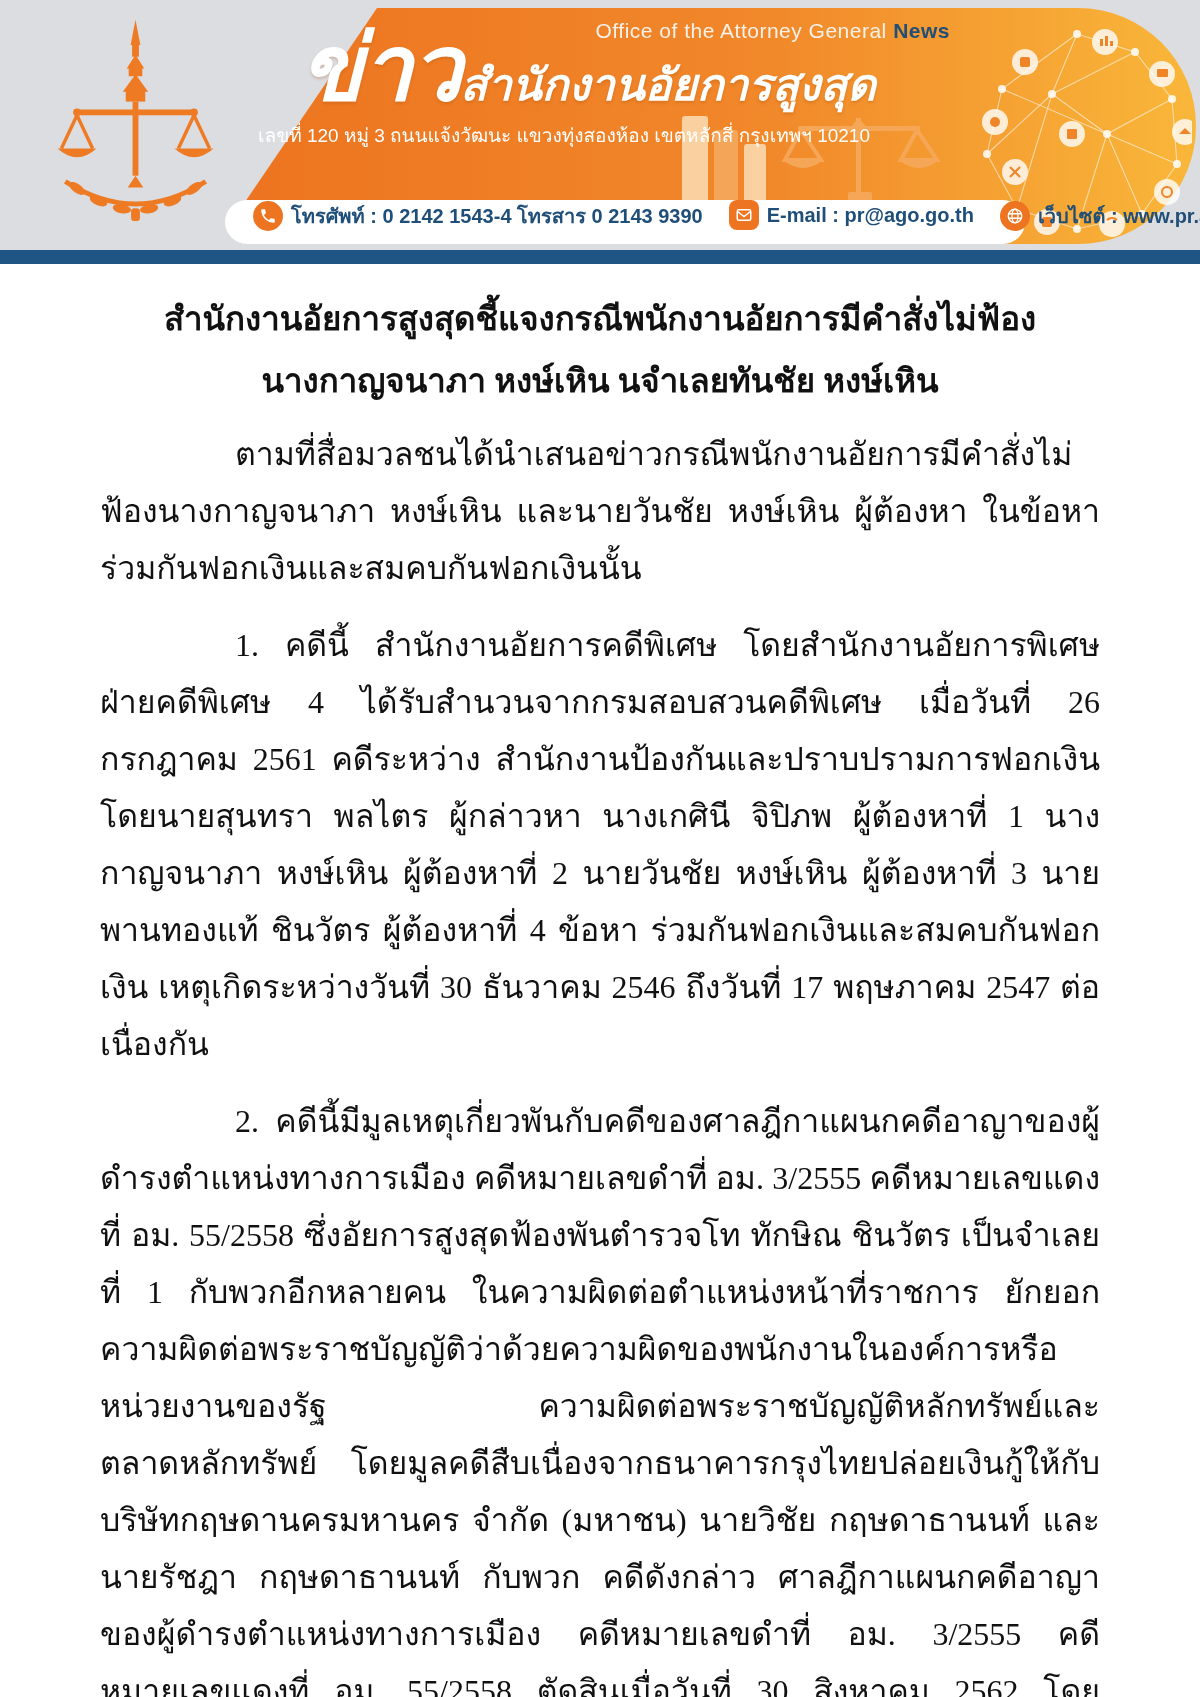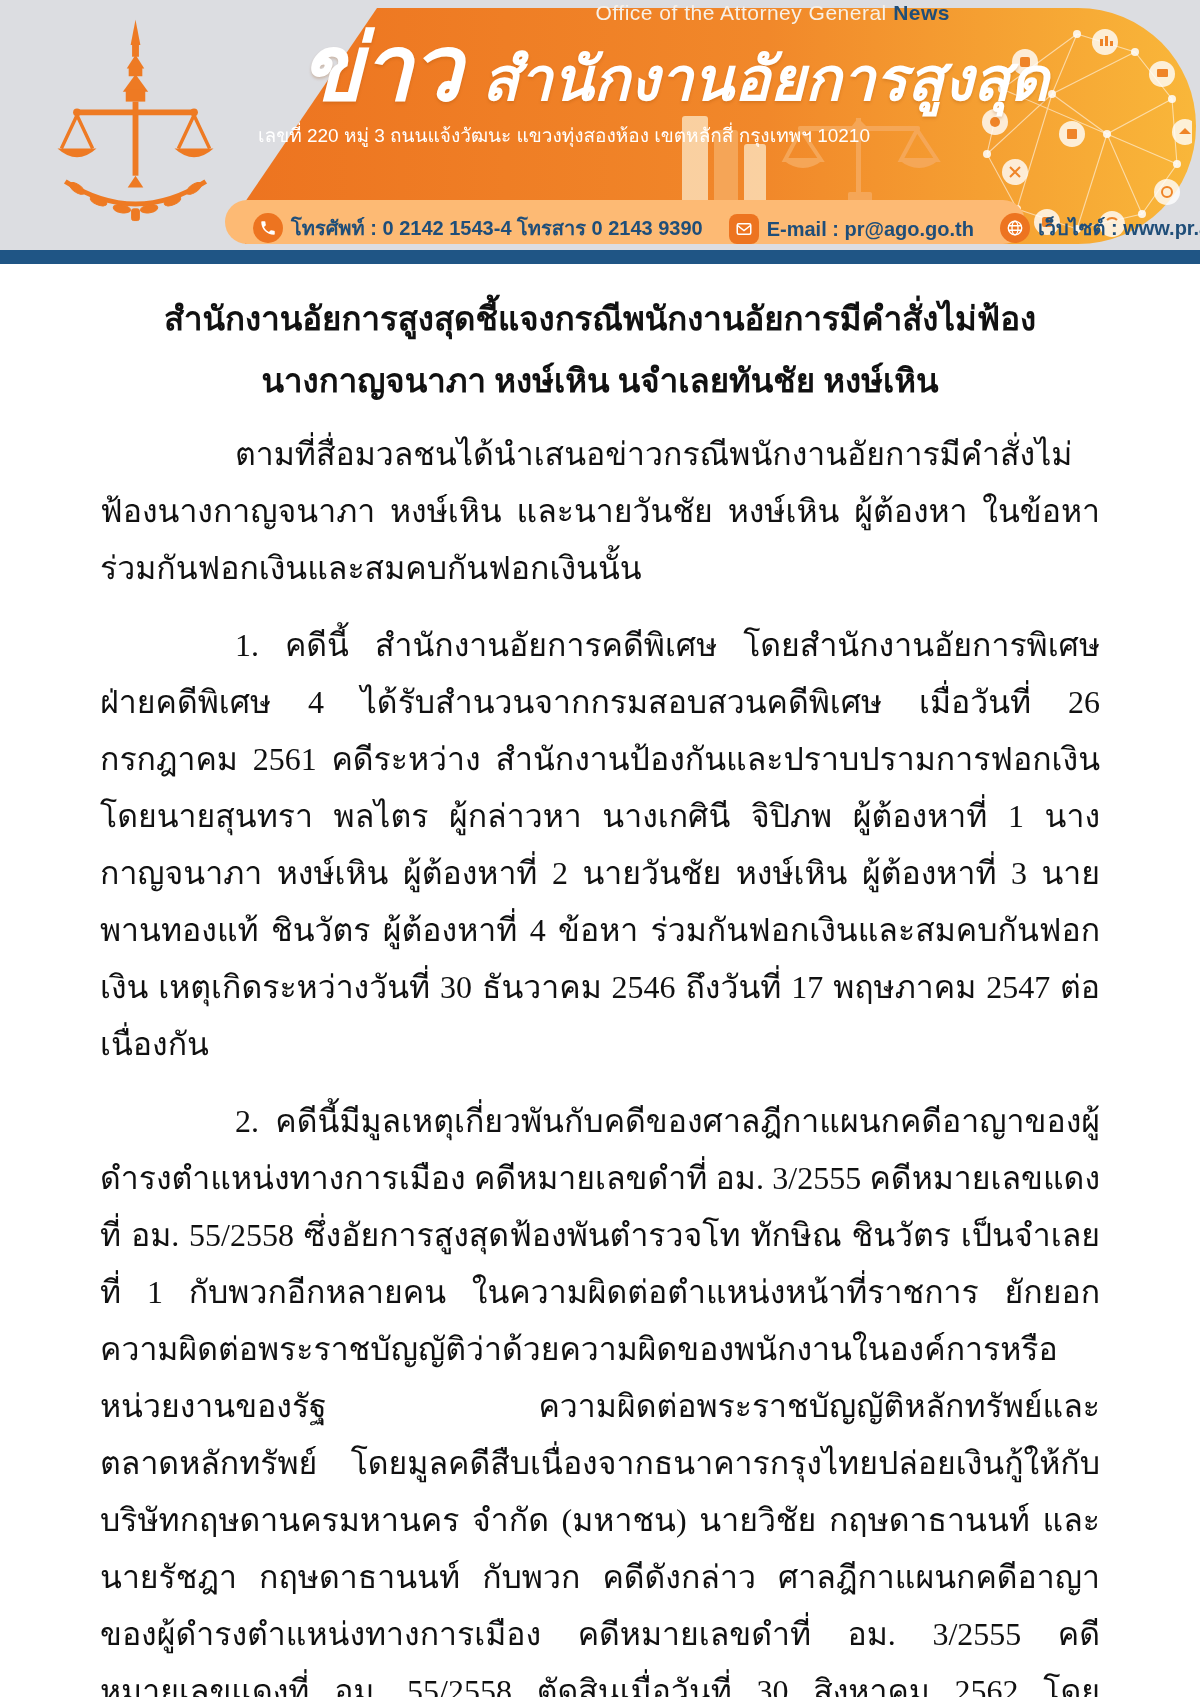--- a/index.html
+++ b/index.html
@@ -7,30 +7,30 @@
         font-family:"Liberation Sans",sans-serif;}
 
   
   .header{position:relative;width:1200px;height:250px;background:#dcdde1;}
   .banner{position:absolute;left:245px;top:8px;right:4px;bottom:6px;
           background:linear-gradient(90deg,#ed7420 0%,#f1882a 55%,#f9b73a 100%);
           border-radius:0 120px 120px 0;}
   .banner-slant{position:absolute;left:245px;top:8px;width:132px;height:194px;
           background:#dcdde1;clip-path:polygon(0 0,100% 0,0 100%);}
   .contact-strip{position:absolute;left:225px;bottom:6px;width:800px;height:44px;
-          background:#fdba74;border-radius:22px;display:flex;align-items:flex-end;
+          background:#ffffff;border-radius:22px;display:flex;align-items:flex-start;
           padding-left:28px;gap:26px;box-sizing:border-box;}
-  .tagline{position:absolute;top:1px;right:250px;font-size:21px;color:#f7f1e8;
+  .tagline{position:absolute;top:19px;right:250px;font-size:21px;color:#f7f1e8;
           letter-spacing:.5px;}
   .tagline b{color:#1f4e79;font-weight:700;}
   .banner-title{position:absolute;left:300px;top:22px;display:flex;align-items:baseline;
           color:#ffffff;font-style:italic;font-weight:700;white-space:nowrap;
           text-shadow:0 2px 3px rgba(150,70,0,.25);}
   .banner-title .big{font-size:92px;line-height:92px;letter-spacing:-2px;}
-  .banner-title .rest{font-size:60px;line-height:60px;margin-left:22px;}
+  .banner-title .rest{font-size:44px;line-height:60px;margin-left:0;}
   .address{position:absolute;left:258px;top:122px;color:#ffffff;font-size:19px;
           line-height:28px;font-weight:400;}
   .contact-item{display:flex;align-items:center;gap:8px;color:#1f4e79;
           font-size:20px;font-weight:700;white-space:nowrap;}
   .cicon{width:30px;height:30px;background:#ed7420;display:flex;align-items:center;
           justify-content:center;flex:0 0 auto;}
   .cicon.round{border-radius:50%;}
   .cicon.rounded{border-radius:8px;}
   .cicon svg{width:18px;height:18px;}
   .divider{width:1200px;height:14px;background:#1f5585;}
@@ -156,21 +156,21 @@
       <span>Office of the Attorney General</span>
       <b>News</b>
     </div>
 
     <div class="banner-title">
       <span class="big">ข่าว</span>
       <span class="rest">สำนักงานอัยการสูงสุด</span>
     </div>
 
     <div class="address">
-      <div>เลขที่ 220 หมู่ 3 ถนนแจ้งวัฒนะ แขวงทุ่งสองห้อง เขตหลักสี่ กรุงเทพฯ 10210</div>
+      <div>เลขที่ 120 หมู่ 3 ถนนแจ้งวัฒนะ แขวงทุ่งสองห้อง เขตหลักสี่ กรุงเทพฯ 10210</div>
     </div>
 
     <div class="contact-strip">
       <div class="contact-item">
         <span class="cicon round">
           <svg viewBox="0 0 24 24" fill="#ffffff">
               <path d="M6.6 10.8c1.5 3 3.6 5.1 6.6 6.6l2.2-2.2c.3-.3.7-.4 1-.2 1.1.4 2.3.6 3.6.6.6 0 1 .4 1 1V20c0 .6-.4 1-1 1C10.6 21 3 13.4 3 4c0-.6.4-1 1-1h3.5c.6 0 1 .4 1 1 0 1.2.2 2.4.6 3.6.1.3 0 .7-.2 1l-2.3 2.2z"></path>
             </svg>
         </span>
         <span>โทรศัพท์ : 0 2142 1543-4 โทรสาร 0 2143 9390</span>

